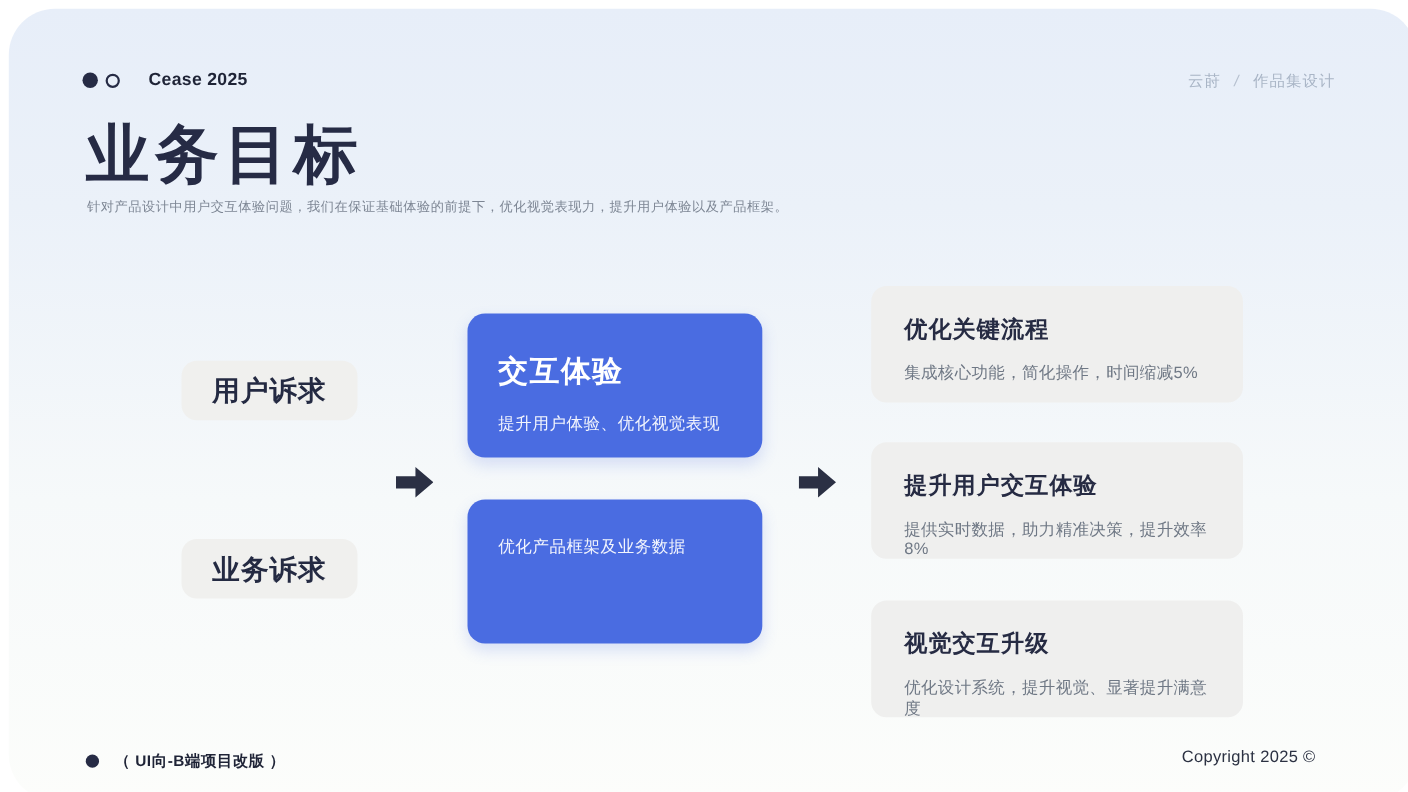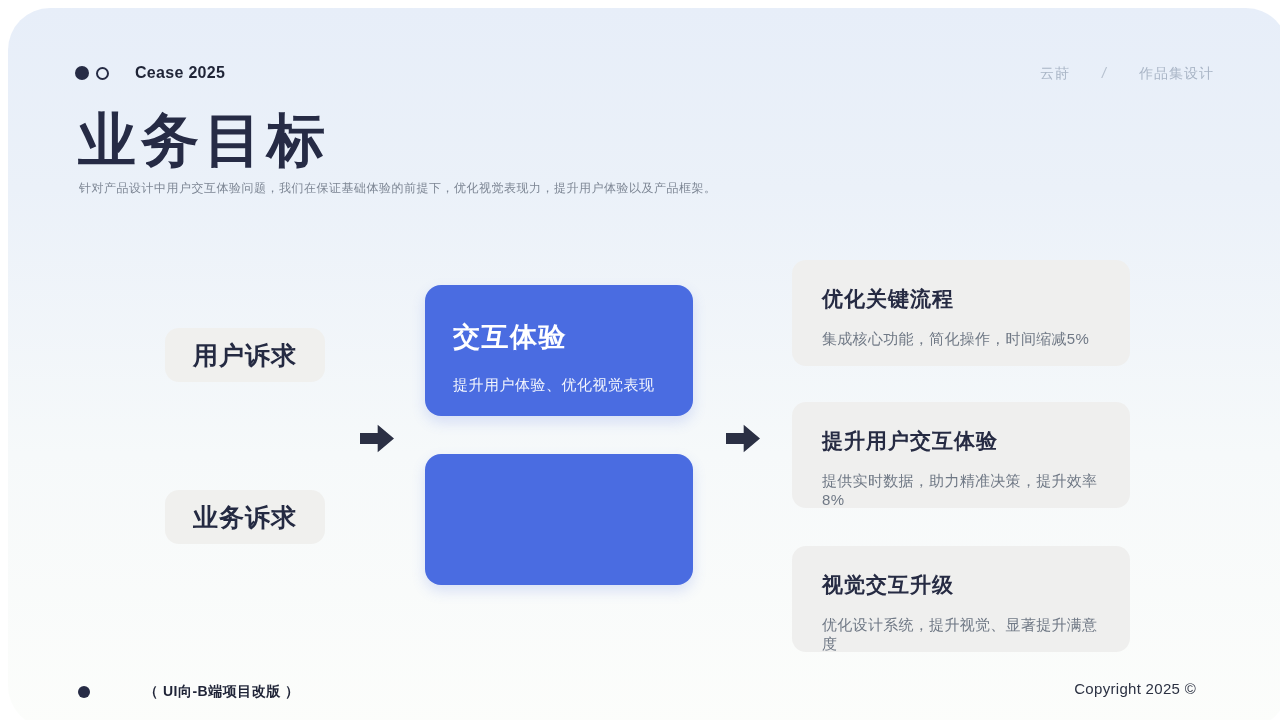--- a/index.html
+++ b/index.html
@@ -8,21 +8,21 @@
     position:relative; width:1280px; height:720px; overflow:hidden;
     border-radius:42px;
     background:linear-gradient(180deg,#e7eef9 0%, #ebf1f9 25%, #f6f9fa 62%, #fcfdfb 100%);
     color:#262b45;
   }
   
   .brand { position:absolute; left:63px; top:48px; display:flex; align-items:center; }
   .dot-filled { width:14px; height:14px; border-radius:50%; background:#262b45; }
   .dot-outline { width:13px; height:13px; border-radius:50%; border:2px solid #262b45; margin-left:7px; }
   .brand-text { margin-left:22px; font-size:16px; font-weight:bold; letter-spacing:.3px; color:#1f2437; }
-  .meta { position:absolute; top:49px; right:66px; display:flex; align-items:flex-start; gap:24px;
+  .meta { position:absolute; top:49px; right:66px; display:flex; align-items:flex-start; gap:4px;
           font-size:14px; color:#a9b5c6; letter-spacing:1px; }
   .meta .sep { font-style:italic; color:#b6c0cf; }
   
   .page-title { position:absolute; left:66px; top:90px; font-size:58px; font-weight:900;
                 letter-spacing:5px; color:#262b45; }
   .page-subtitle { position:absolute; left:67px; top:168px; font-size:12px; color:#7d8694; letter-spacing:.5px; }
   
   .pill { position:absolute; left:157px; width:160px; height:54px; border-radius:14px;
           background:#f0f0ee; display:flex; align-items:center; justify-content:center;
           font-size:25px; font-weight:900; letter-spacing:1px; color:#242a42; }
@@ -35,21 +35,21 @@
               box-shadow:0 6px 14px rgba(74,108,225,.18); }
   .bluecard-1 { top:277px; } .bluecard-2 { top:446px; }
   .bluecard h3 { font-size:27px; font-weight:900; letter-spacing:1.5px; margin-bottom:13px; }
   .bluecard p { font-size:15px; color:rgba(255,255,255,.93); letter-spacing:.5px; }
   .outcard { position:absolute; left:784px; width:338px; height:106px; border-radius:14px;
              background:#efefee; padding:21px 26px 0 26px; }
   .outcard-1 { top:252px; } .outcard-2 { top:394px; } .outcard-3 { top:538px; }
   .outcard h3 { font-size:21px; font-weight:900; letter-spacing:1px; color:#262b43; margin-bottom:9px; }
   .outcard p { font-size:15px; color:#6f7885; letter-spacing:.3px; }
   
-  .footer-left { position:absolute; left:66px; top:667px; display:flex; align-items:center;gap:40px; }
+  .footer-left { position:absolute; left:66px; top:667px; display:flex; align-items:center; }
   .footer-dot { width:12px; height:12px; border-radius:50%; background:#262b45; }
   .footer-label { margin-left:10px; font-size:14px; font-weight:bold; color:#1f2437; letter-spacing:.5px; }
   .footer-right { position:absolute; right:88px; top:668px; font-size:15px; color:#2b3142; letter-spacing:.3px; }
 </style>
 </head>
 <body>
 
 <div class="slide">
 
   <div class="brand">
@@ -74,20 +74,21 @@
     <span>业务诉求</span>
   </div>
 
   <div class="arrow arrow-1"></div>
 
   <div class="bluecard bluecard-1">
     <h3>交互体验</h3>
     <p>提升用户体验、优化视觉表现</p>
   </div>
   <div class="bluecard bluecard-2">
+    <p>优化产品框架及业务数据</p>
   </div>
 
   <div class="arrow arrow-2"></div>
 
   <div class="outcard outcard-1">
     <h3>优化关键流程</h3>
     <p>集成核心功能，简化操作，时间缩减5%</p>
   </div>
   <div class="outcard outcard-2">
     <h3>提升用户交互体验</h3>

